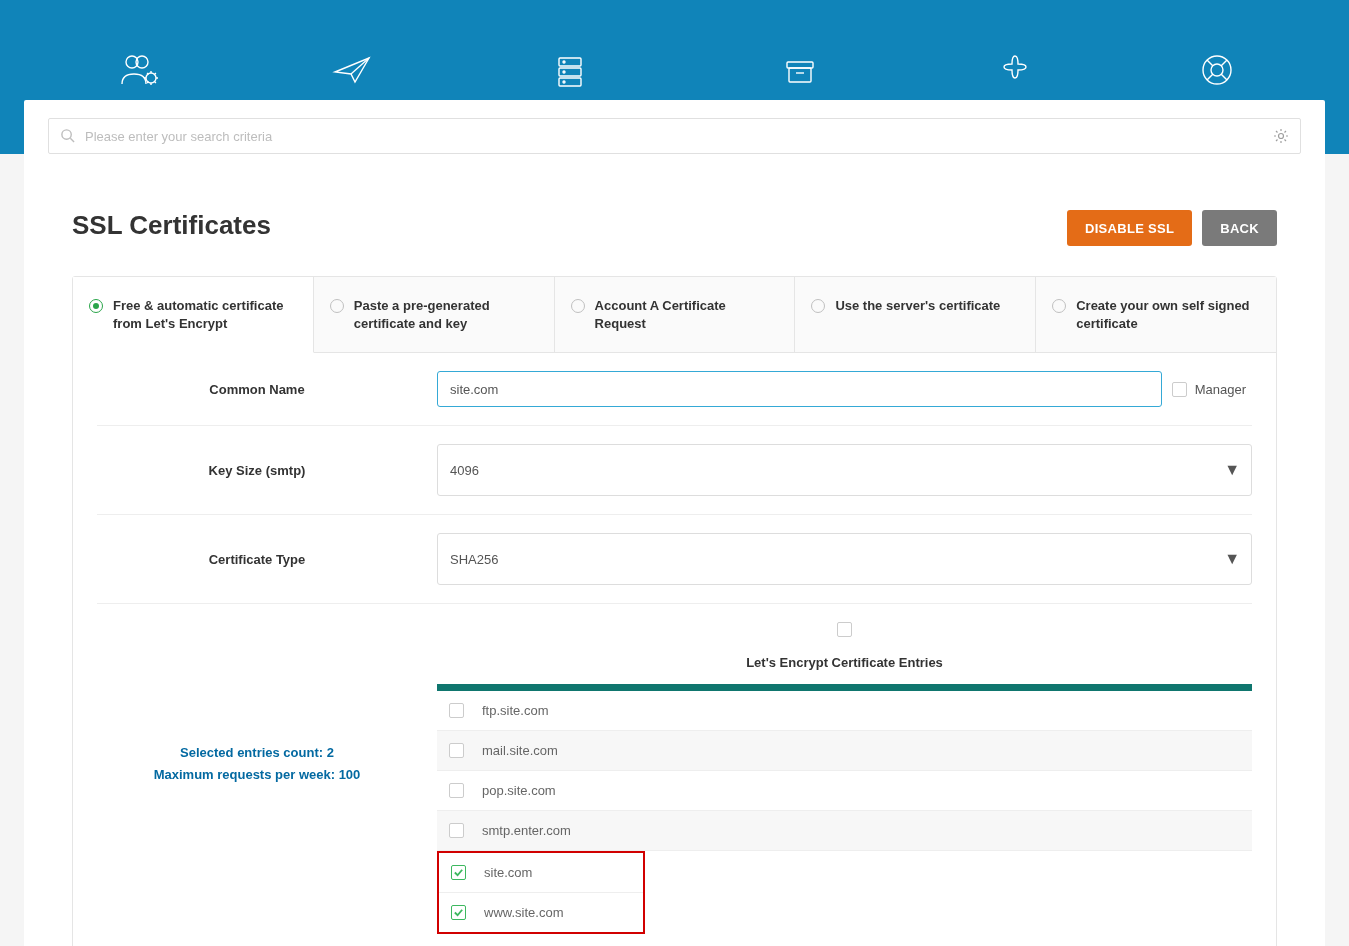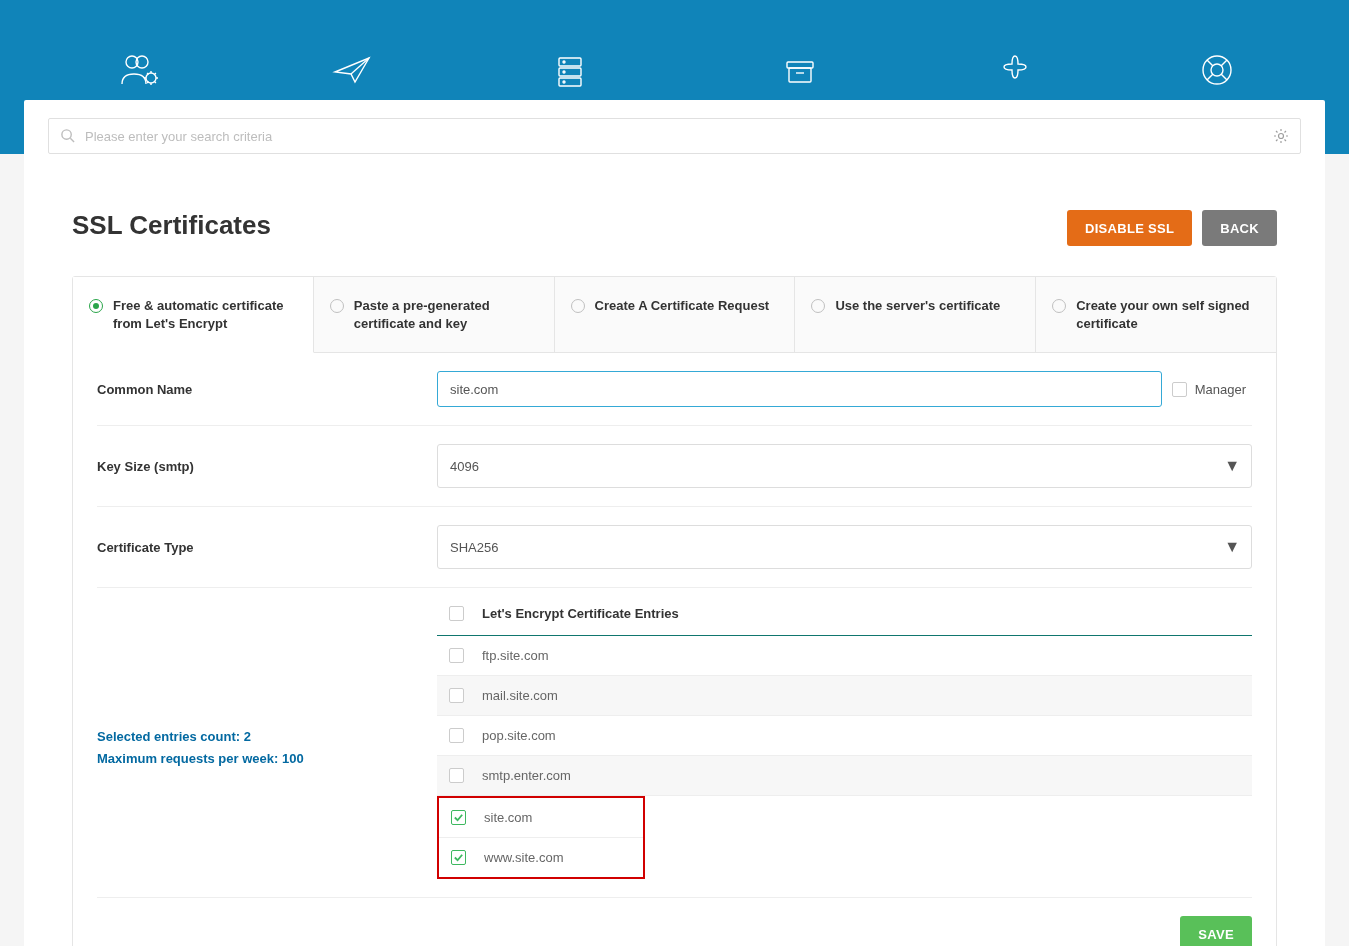--- a/index.html
+++ b/index.html
@@ -33,34 +33,34 @@
   .tab.active { background: #fff; border-bottom: 1px solid #fff; }
   .tab-radio { flex: 0 0 14px; width: 14px; height: 14px; border: 1px solid #c0c0c0; border-radius: 50%; margin-top: 2px; display: flex; align-items: center; justify-content: center; }
   .tab.active .tab-radio { border-color: #2aa54a; }
   .tab.active .tab-radio::after { content: ""; width: 6px; height: 6px; background: #2aa54a; border-radius: 50%; }
   .tab-label { font-size: 13px; font-weight: 600; color: #333; line-height: 1.35; }
 
   .form-body { padding: 0 0 20px 0; }
   .form-row { display: flex; padding: 18px 0; margin: 0 24px; border-bottom: 1px solid #eee; align-items: center; }
   .form-row.no-border { border-bottom: 0; }
   .form-row.align-top { align-items: flex-start; }
-  .form-label { flex: 0 0 340px; font-size: 13px; font-weight: 600; color: #333; padding-right: 20px; }
+  .form-label { flex: 0 0 340px; font-size: 13px; font-weight: 600; color: #333; padding-right: 20px; text-align: center; }
   .form-control { flex: 1; display: flex; gap: 10px; align-items: center; }
   .text-input { flex: 1; height: 36px; border: 1px solid #35a9d6; border-radius: 3px; padding: 0 12px; font-size: 13px; color: #555; outline: none; }
   .select-wrap { flex: 1; position: relative; }
-  .select-input { width: 100%; height: 44px; border: 1px solid #ddd; border-radius: 3px; padding: 0 12px; font-size: 13px; color: #555; background: #fff; appearance: none; outline: none; cursor: pointer; }
+  .select-input { width: 100%; height: 52px; border: 1px solid #ddd; border-radius: 3px; padding: 0 12px; font-size: 13px; color: #555; background: #fff; appearance: none; outline: none; cursor: pointer; }
   .select-caret { position: absolute; right: 12px; top: 50%; transform: translateY(-50%); pointer-events: none; color: #555; }
   .checkbox-inline { display: flex; align-items: center; gap: 8px; font-size: 13px; color: #555; padding-right: 6px; }
   .cb { width: 15px; height: 15px; border: 1px solid #ccc; border-radius: 2px; display: inline-flex; align-items: center; justify-content: center; cursor: pointer; background: #fff; }
   .cb.checked { border-color: #3db85f; }
   .cb.checked svg { display: block; }
   .cb svg { display: none; }
 
   .entries-table { flex: 1; }
-  .entries-header { display: flex; align-items: center; gap: 18px; padding: 0 12px 14px 12px; border-bottom: 1px solid #0f766e; }
+  .entries-header { display: flex; align-items: center; gap: 18px; padding: 0 12px 14px 12px; border-bottom: 7px solid #0f766e; flex-direction: column; }
   .entries-header .label { font-size: 13px; font-weight: 700; color: #333; }
   .entry-row { display: flex; align-items: center; gap: 18px; padding: 12px 12px; border-bottom: 1px solid #eee; font-size: 13px; color: #666; }
   .entry-row.shaded { background: #f7f7f7; }
   .highlight-box { border: 2px solid #d10000; }
   .side-info { font-size: 13px; font-weight: 600; line-height: 1.7; color: #0369a1; }
 
   .save-row { display: flex; justify-content: flex-end; padding: 2px 24px 0 0; }
 </style>
 </head>
 <body>
@@ -163,21 +163,21 @@
       <div class="tab active">
         <span class="tab-radio"></span>
         <span class="tab-label">Free &amp; automatic certificate from Let's Encrypt</span>
       </div>
       <div class="tab">
         <span class="tab-radio"></span>
         <span class="tab-label">Paste a pre-generated certificate and key</span>
       </div>
       <div class="tab">
         <span class="tab-radio"></span>
-        <span class="tab-label">Create A Certificate Request</span>
+        <span class="tab-label">Account A Certificate Request</span>
       </div>
       <div class="tab">
         <span class="tab-radio"></span>
         <span class="tab-label">Use the server's certificate</span>
       </div>
       <div class="tab">
         <span class="tab-radio"></span>
         <span class="tab-label">Create your own self signed certificate</span>
       </div>
     </div>

